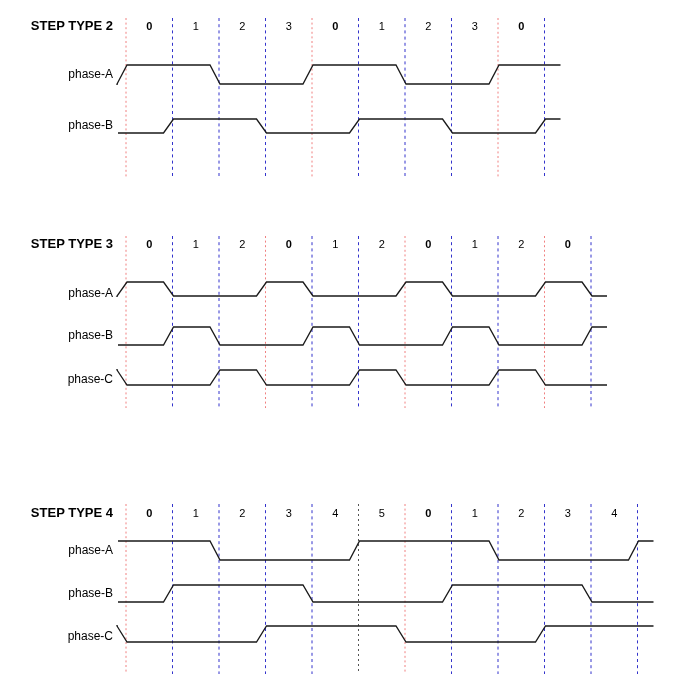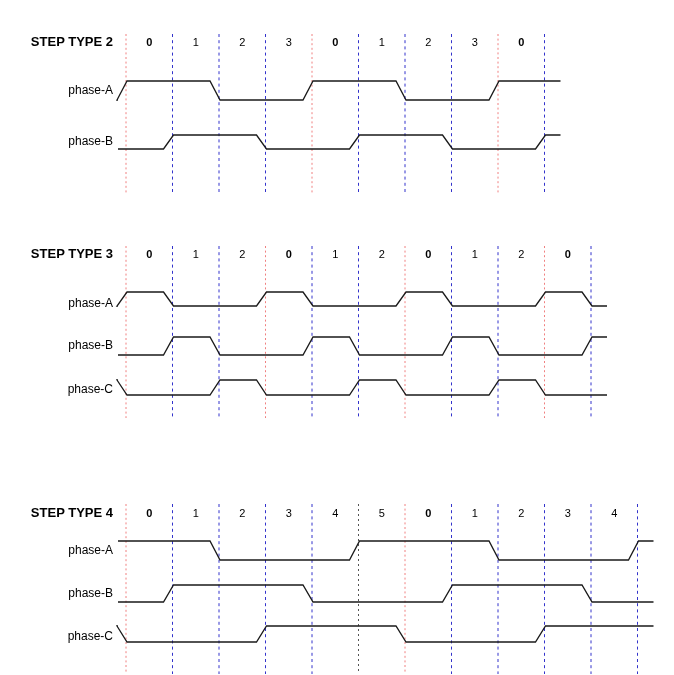--- a/index.html
+++ b/index.html
@@ -17,21 +17,21 @@
   .phase-txt{font-size:12px;font-weight:normal;fill:#000000;}
   .step-txt{font-size:11px;fill:#000000;}
   .step-txt.bold{font-weight:bold;}
   .wave{fill:none;stroke:#1a1a1a;stroke-width:1.3;stroke-linejoin:miter;stroke-linecap:butt;}
   .grid{stroke-width:1;}
 </style>
 </head>
 <body>
 
 <div id="root">
-    <div class="diagram" style="top: 16px; height: 200px;">
+    <div class="diagram" style="top: 0px; height: 200px;">
       <svg width="674" height="200" viewBox="0 0 674 200">
         <text x="113" y="30" text-anchor="end" class="title-txt">STEP TYPE 2</text>
         <line x1="126" y1="18" x2="126" y2="178" stroke="#f08080" stroke-width="1.1" stroke-dasharray="2,2.6" class="grid"></line>
         <line x1="172.5" y1="18" x2="172.5" y2="178" stroke="#3333cc" stroke-width="1.1" stroke-dasharray="3,3.2" class="grid"></line>
         <line x1="219" y1="18" x2="219" y2="178" stroke="#3333cc" stroke-width="1.1" stroke-dasharray="3,3.2" class="grid"></line>
         <line x1="265.5" y1="18" x2="265.5" y2="178" stroke="#3333cc" stroke-width="1.1" stroke-dasharray="3,3.2" class="grid"></line>
         <line x1="312" y1="18" x2="312" y2="178" stroke="#f08080" stroke-width="1.1" stroke-dasharray="2,2.6" class="grid"></line>
         <line x1="358.5" y1="18" x2="358.5" y2="178" stroke="#3333cc" stroke-width="1.1" stroke-dasharray="3,3.2" class="grid"></line>
         <line x1="405" y1="18" x2="405" y2="178" stroke="#3333cc" stroke-width="1.1" stroke-dasharray="3,3.2" class="grid"></line>
         <line x1="451.5" y1="18" x2="451.5" y2="178" stroke="#3333cc" stroke-width="1.1" stroke-dasharray="3,3.2" class="grid"></line>
@@ -45,21 +45,21 @@
         <text x="381.75" y="30" text-anchor="middle" class="step-txt">1</text>
         <text x="428.25" y="30" text-anchor="middle" class="step-txt">2</text>
         <text x="474.75" y="30" text-anchor="middle" class="step-txt">3</text>
         <text x="521.25" y="30" text-anchor="middle" class="step-txt bold">0</text>
         <text x="113" y="78" text-anchor="end" class="phase-txt">phase-A</text>
         <path d="M 118 84 L 117 84 L 127 65 L 210 65 L 220 84 L 303 84 L 313 65 L 396 65 L 406 84 L 489 84 L 499 65 L 560.5 65" class="wave" stroke="#1a1a1a"></path>
         <text x="113" y="129" text-anchor="end" class="phase-txt">phase-B</text>
         <path d="M 118 133 L 163.5 133 L 173.5 119 L 256.5 119 L 266.5 133 L 349.5 133 L 359.5 119 L 442.5 119 L 452.5 133 L 535.5 133 L 545.5 119 L 560.5 119" class="wave" stroke="#1a1a1a"></path>
       </svg>
     </div>
-    <div class="diagram" style="top: 238px; height: 190px;">
+    <div class="diagram" style="top: 228px; height: 190px;">
       <svg width="674" height="190" viewBox="0 0 674 190">
         <text x="113" y="20" text-anchor="end" class="title-txt">STEP TYPE 3</text>
         <line x1="126" y1="8" x2="126" y2="180" stroke="#f08080" stroke-width="1.1" stroke-dasharray="2,2.6" class="grid"></line>
         <line x1="172.5" y1="8" x2="172.5" y2="180" stroke="#3333cc" stroke-width="1.1" stroke-dasharray="3,3.2" class="grid"></line>
         <line x1="219" y1="8" x2="219" y2="180" stroke="#3333cc" stroke-width="1.1" stroke-dasharray="3,3.2" class="grid"></line>
         <line x1="265.5" y1="8" x2="265.5" y2="180" stroke="#f08080" stroke-width="1.1" stroke-dasharray="2,2.6" class="grid"></line>
         <line x1="312" y1="8" x2="312" y2="180" stroke="#3333cc" stroke-width="1.1" stroke-dasharray="3,3.2" class="grid"></line>
         <line x1="358.5" y1="8" x2="358.5" y2="180" stroke="#3333cc" stroke-width="1.1" stroke-dasharray="3,3.2" class="grid"></line>
         <line x1="405" y1="8" x2="405" y2="180" stroke="#f08080" stroke-width="1.1" stroke-dasharray="2,2.6" class="grid"></line>
         <line x1="451.5" y1="8" x2="451.5" y2="180" stroke="#3333cc" stroke-width="1.1" stroke-dasharray="3,3.2" class="grid"></line>

